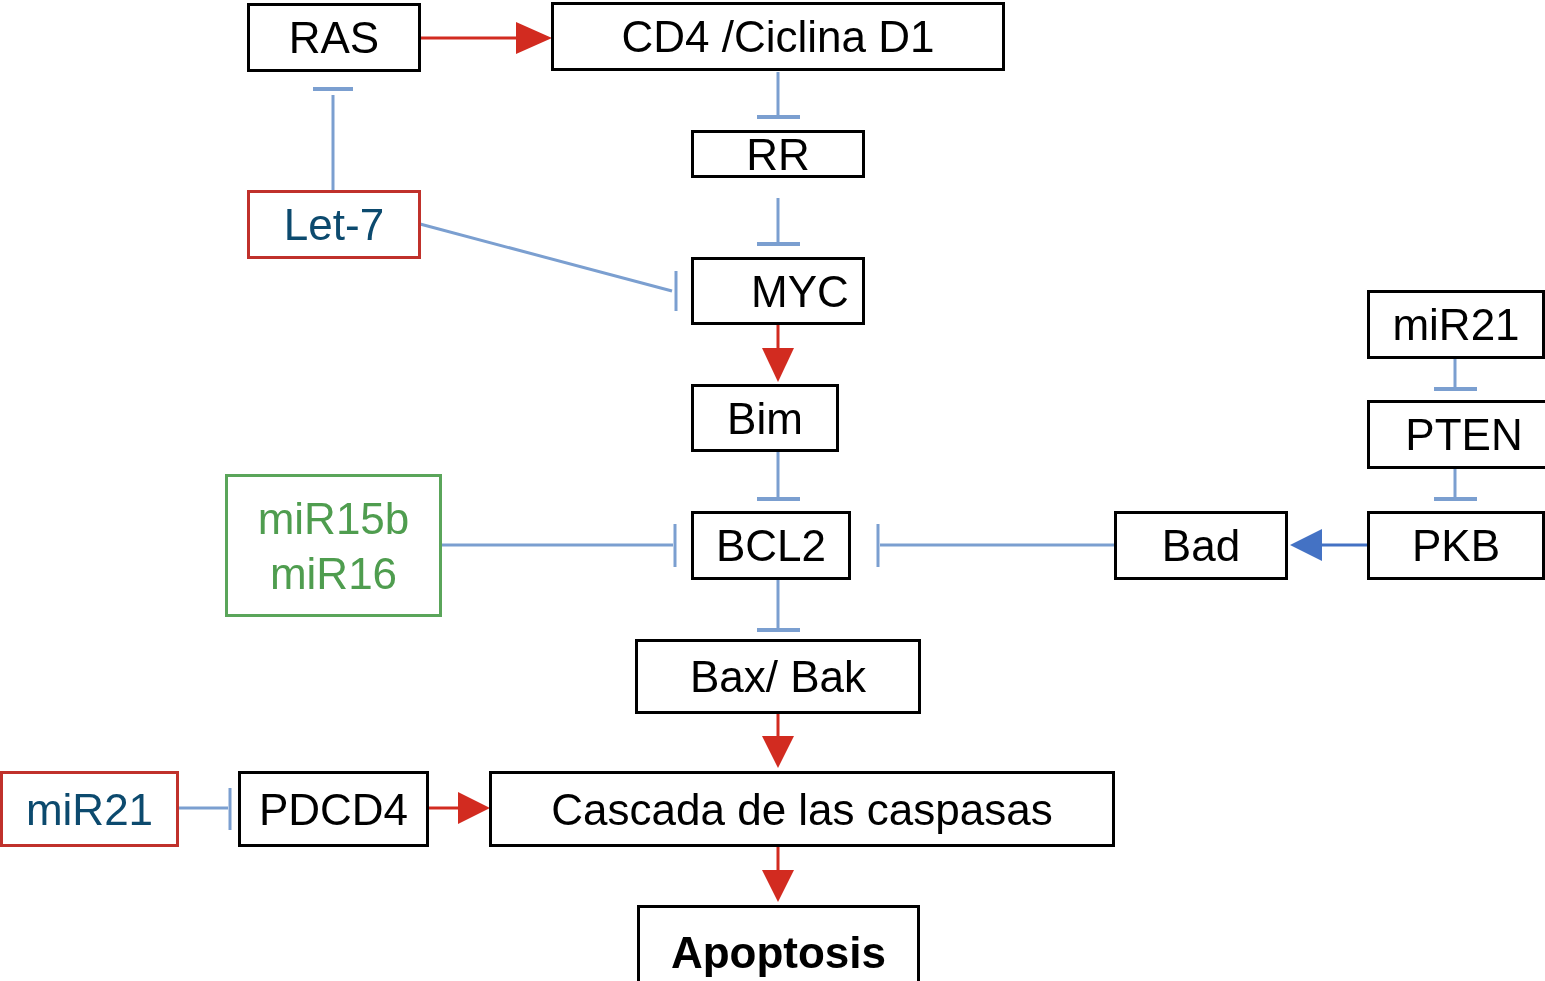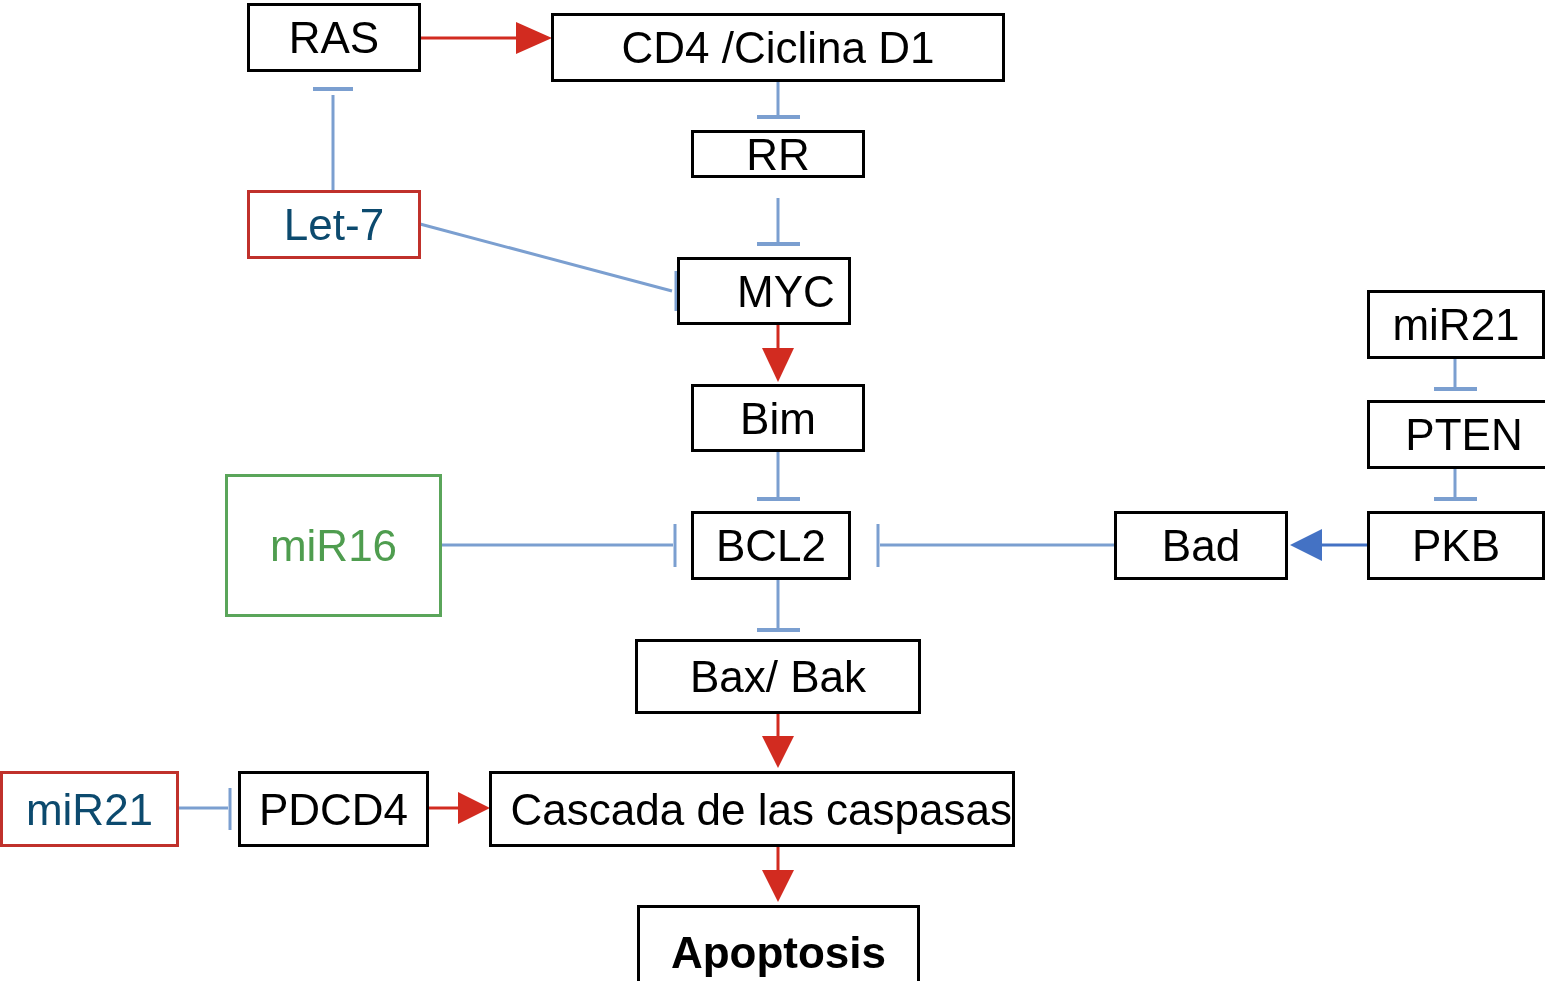--- a/index.html
+++ b/index.html
@@ -98,36 +98,37 @@
 
   <g>
     <line x1="778" y1="846" x2="778" y2="872" stroke="#d22b20" stroke-width="3"></line>
     <polygon points="762,870 794,870 778,902" fill="#d22b20"></polygon>
   </g>
 </svg>
 
 <div class="node" style="left:247px;top:3px;width:174px;height:69px;">
     <span>RAS</span>
   </div>
-<div class="node" style="left:551px;top:13px;width:454px;height:69px;">
+<div class="node" style="left:551px;top:2px;width:454px;height:69px;">
     <span>CD4 /Ciclina D1</span>
   </div>
 <div class="node" style="left:691px;top:130px;width:174px;height:48px;">
     <span>RR</span>
   </div>
 <div class="node red" style="left:247px;top:190px;width:174px;height:69px;">
     <span>Let-7</span>
   </div>
-<div class="node" style="left:677px;top:257px;width:174px;height:68px;padding-left:44px;">
+<div class="node" style="left:691px;top:257px;width:174px;height:68px;padding-left:44px;">
     <span>MYC</span>
   </div>
-<div class="node" style="left:691px;top:384px;width:174px;height:68px;">
+<div class="node" style="left:691px;top:384px;width:148px;height:68px;">
     <span>Bim</span>
   </div>
 <div class="node green" style="left:225px;top:474px;width:217px;height:143px;flex-direction:column;">
+    <span>miR15b</span>
     <span>miR16</span>
   </div>
 <div class="node" style="left:691px;top:511px;width:160px;height:69px;">
     <span>BCL2</span>
   </div>
 <div class="node" style="left:1114px;top:511px;width:174px;height:69px;">
     <span>Bad</span>
   </div>
 <div class="node" style="left:1367px;top:290px;width:178px;height:69px;">
     <span>miR21</span>
@@ -140,18 +141,18 @@
   </div>
 <div class="node" style="left:635px;top:639px;width:286px;height:75px;">
     <span>Bax/ Bak</span>
   </div>
 <div class="node red" style="left:0px;top:771px;width:179px;height:76px;">
     <span>miR21</span>
   </div>
 <div class="node" style="left:238px;top:771px;width:191px;height:76px;">
     <span>PDCD4</span>
   </div>
-<div class="node" style="left:489px;top:771px;width:526px;height:76px;justify-content:flex-end;">
+<div class="node" style="left:489px;top:771px;width:626px;height:76px;">
     <span>Cascada de las caspasas</span>
   </div>
 <div class="node" style="left:637px;top:905px;width:283px;height:94px;font-weight:bold;">
     <span>Apoptosis</span>
   </div>
 
 </body></html>

